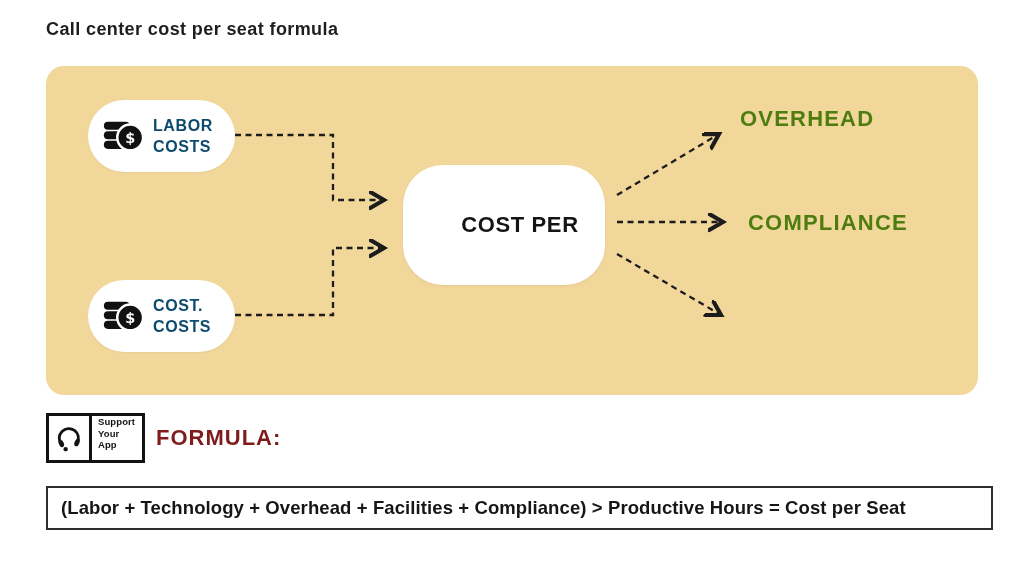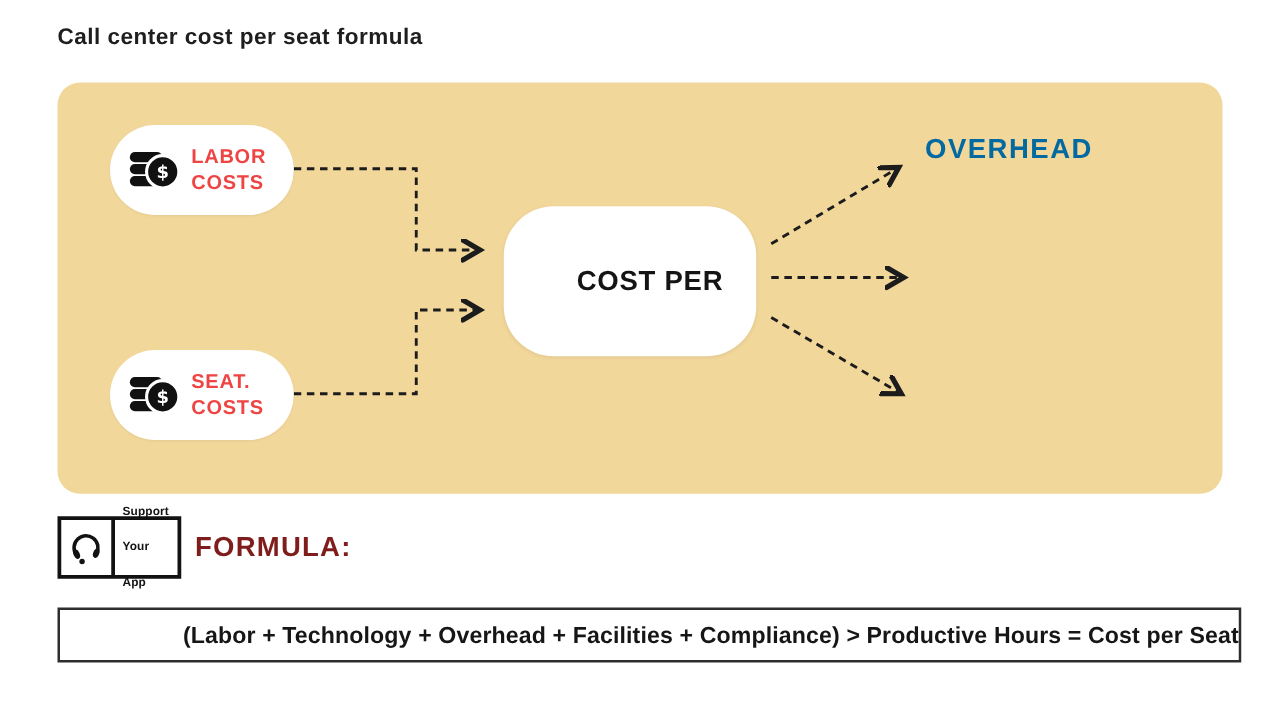--- a/index.html
+++ b/index.html
@@ -31,73 +31,72 @@
     width: 147px; height: 72px;
     background: #ffffff; border-radius: 36px;
     display: flex; align-items: center;
     padding-left: 13px; gap: 8px;
     box-shadow: 0 1px 2px rgba(0,0,0,0.05);
   }
   .pill-labor { left: 42px; top: 34px; }
   .pill-tech  { left: 42px; top: 214px; }
   .pill-text {
     font-size: 16px; font-weight: 800; line-height: 21px;
-    letter-spacing: 0.6px; color: #ef4444;
+    letter-spacing: 0.6px; color: #0c4a6e;
   }
 
   .center-box {
     left: 357px; top: 99px; width: 202px; height: 120px;
     background: #ffffff; border-radius: 40px;
     display: flex; flex-direction: column;
     align-items: center; justify-content: center;
     box-shadow: 0 1px 3px rgba(0,0,0,0.06);
   }
   .center-text {
     font-size: 22px; font-weight: 800; line-height: 28px;
     letter-spacing: 0.6px; text-align: center; color: #141414; margin-left: 32px;
   }
 
   .output-label {
     font-size: 22px; font-weight: 800; letter-spacing: 1.2px;
-    color: #0369a1; white-space: nowrap;
+    color: #4d7c0f; white-space: nowrap;
   }
   .out-overhead   { left: 694px; top: 40px; }
   .out-compliance { left: 702px; top: 144px; }
   .out-facilities { left: 697px; top: 246px; }
 
   .logo-box {
     left: 46px; top: 413px; width: 99px; height: 50px;
     border: 3px solid #121212;
     display: flex; background: #ffffff;
   }
   .logo-icon-cell {
     width: 43px; height: 100%;
     border-right: 3px solid #121212;
     display: flex; align-items: center; justify-content: center;
   }
   .logo-text-cell {
-    flex: 1; display: flex; flex-direction: column; justify-content: center;
+    flex: 1; display: flex; flex-direction: column; 
     padding-left: 6px;
     font-size: 9.5px; font-weight: 700; line-height: 11.5px;
-    letter-spacing: 0.1px; color: #141414; gap: 17px;
+    letter-spacing: 0.1px; color: #141414;
   }
 
   .formula-label {
     left: 156px; top: 425px;
     font-size: 22px; font-weight: 800; letter-spacing: 1px;
     color: #7f1d1d;
   }
 
   .formula-bar {
     left: 46px; top: 486px; width: 947px; height: 44px;
     background: #ffffff;
     border: 2px solid #2e2e2e;
     display: flex; align-items: center;
     padding-left: 13px;
-    justify-content: flex-end;
   }
   .formula-text {
     font-size: 18.5px; font-weight: 700; letter-spacing: 0.1px;
     color: #161616; white-space: nowrap;
   }
 </style>
 </head>
 <body>
 
 <div class="abs page-title">Call center cost per seat formula</div>
@@ -139,32 +138,33 @@
     <svg width="44" height="44" viewBox="0 0 46 44">
       <g fill="#111111">
         <rect x="3" y="7" width="27" height="8.5" rx="4.25"></rect>
         <rect x="3" y="17" width="27" height="8.5" rx="4.25"></rect>
         <rect x="3" y="27" width="27" height="8.5" rx="4.25"></rect>
         <circle cx="30.5" cy="23.5" r="13.5" stroke="#ffffff" stroke-width="2.6"></circle>
       </g>
       <text x="30.5" y="29" text-anchor="middle" font-size="15" font-weight="bold" fill="#ffffff" font-family="DejaVu Sans, sans-serif">$</text>
     </svg>
     <div class="pill-text">
-      <div>SEAT.</div>
+      <div>COST.</div>
       <div>COSTS</div>
     </div>
   </div>
 
   <div class="abs center-box">
     <div class="center-text">
       <div>COST PER</div>
     </div>
   </div>
 
   <div class="abs output-label out-overhead">OVERHEAD</div>
+  <div class="abs output-label out-compliance">COMPLIANCE</div>
 </div>
 
 <div class="abs logo-box">
   <div class="logo-icon-cell">
     <svg width="30" height="32" viewBox="0 0 36 38">
       <path d="M8.5 26 A 11.5 11.5 0 1 1 28 24.5" fill="none" stroke="#121212" stroke-width="3.4" stroke-linecap="round"></path>
       <ellipse cx="8.8" cy="25.5" rx="2.9" ry="4.6" transform="rotate(-24 8.8 25.5)" fill="#121212"></ellipse>
       <ellipse cx="27.6" cy="24.5" rx="2.9" ry="4.6" transform="rotate(22 27.6 24.5)" fill="#121212"></ellipse>
       <circle cx="14" cy="32.5" r="2.6" fill="#121212"></circle>
     </svg>

